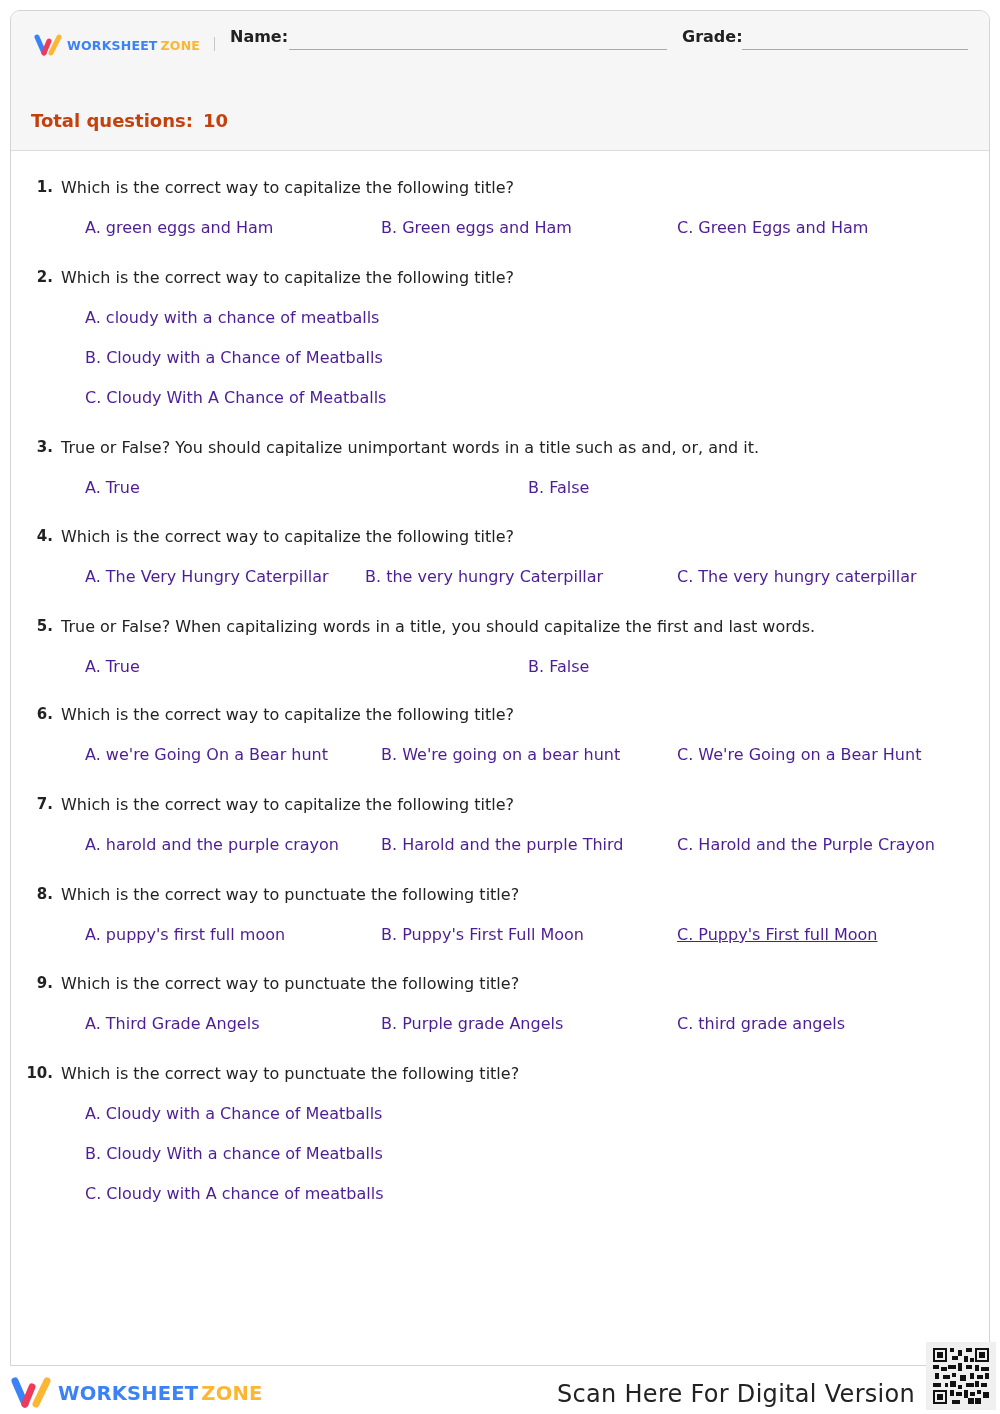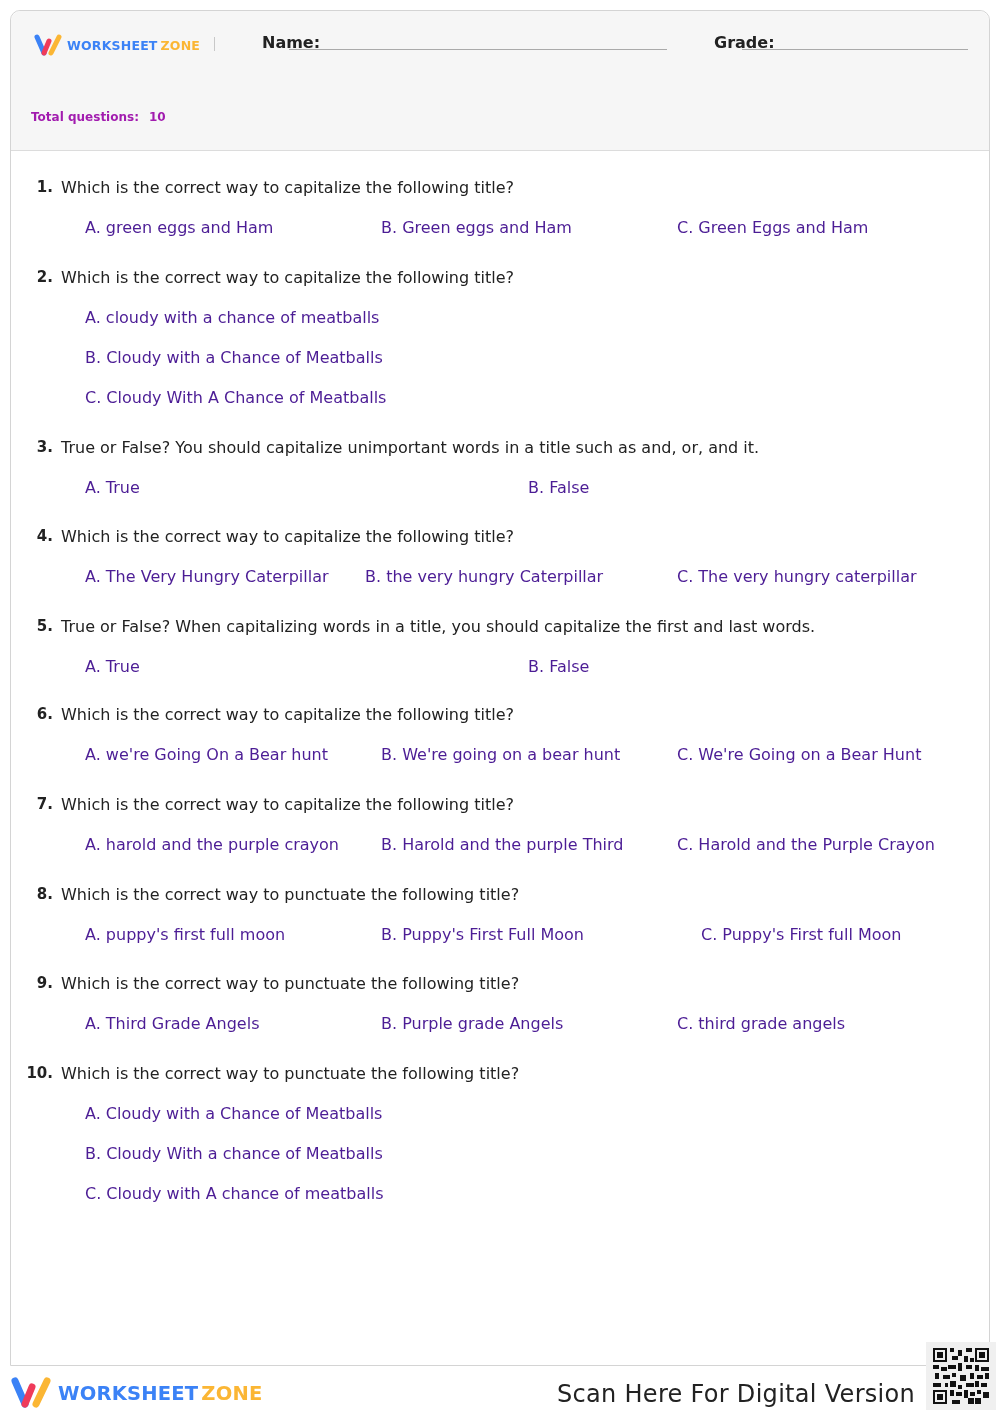--- a/index.html
+++ b/index.html
@@ -17,24 +17,24 @@
   }
   .logo { position: absolute; display: flex; align-items: center; }
   .logo svg { display: block; }
   .logo .brand { font-weight: bold; letter-spacing: 0.2px; font-family: "DejaVu Sans", sans-serif; }
   .logo .w1 { color: #3b82f6; }
   .logo .w2 { color: #fbb634; margin-left: 3px; }
   .hdr-logo { left: 22px; top: 22px; }
   .hdr-logo .brand { font-size: 12.5px; margin-left: 4px; }
   .sep { position: absolute; left: 203px; top: 26px; width: 1px; height: 14px; background: #c8c8c8; }
 
-  .field-label { position: absolute; top: 22px; font-size: 16px; font-weight: bold; color: #222; margin-left: 32px; }
+  .field-label { position: absolute; top: 16px; font-size: 16px; font-weight: bold; color: #222; }
   .field-line { position: absolute; top: 38px; height: 1px; background: #aaa; }
 
-  .total { position: absolute; left: 20px; top: 99px; font-size: 12px; font-weight: bold; color: #a21caf; }
+  .total { position: absolute; left: 20px; top: 99px; font-size: 18px; font-weight: bold; color: #c2410c; }
   .total .num { margin-left: 10px; }
 
   .q { position: absolute; left: 0; width: 980px; }
   .q-num { position: absolute; font-weight: bold; font-size: 15px; color: #222; text-align: right; width: 34px; left: 8px; }
   .q-text { position: absolute; left: 50px; font-size: 16px; color: #222; white-space: nowrap; }
   .opt { position: absolute; font-size: 16px; color: #4c1d95; white-space: nowrap; margin-left: 24px; }
 
   .footer-logo { left: 10px; top: 1376px; }
   .footer-logo .brand { font-size: 19.5px; margin-left: 6px; }
   .scan { position: absolute; left: 557px; top: 1380px; font-size: 24px; color: #222; letter-spacing: 0.3px; }
@@ -112,21 +112,21 @@
         <span class="q-text">Which is the correct way to capitalize the following title?</span>
         <span class="opt" style="left: 50px; top: 40px;">A. harold and the purple crayon</span>
         <span class="opt" style="left: 346px; top: 40px;">B. Harold and the purple Third</span>
         <span class="opt" style="left: 642px; top: 40px;">C. Harold and the Purple Crayon</span>
       </div>
       <div class="q" style="top: 874px;">
         <span class="q-num">8.</span>
         <span class="q-text">Which is the correct way to punctuate the following title?</span>
         <span class="opt" style="left: 50px; top: 40px;">A. puppy's first full moon</span>
         <span class="opt" style="left: 346px; top: 40px;">B. Puppy's First Full Moon</span>
-        <span class="opt" style="left: 666px; top: 40px;">C. Puppy's First full Moon</span>
+        <span class="opt" style="left: 642px; top: 40px; text-decoration: underline;">C. Puppy's First full Moon</span>
       </div>
       <div class="q" style="top: 963px;">
         <span class="q-num">9.</span>
         <span class="q-text">Which is the correct way to punctuate the following title?</span>
         <span class="opt" style="left: 50px; top: 40px;">A. Third Grade Angels</span>
         <span class="opt" style="left: 346px; top: 40px;">B. Purple grade Angels</span>
         <span class="opt" style="left: 642px; top: 40px;">C. third grade angels</span>
       </div>
       <div class="q" style="top: 1053px;">
         <span class="q-num">10.</span>

